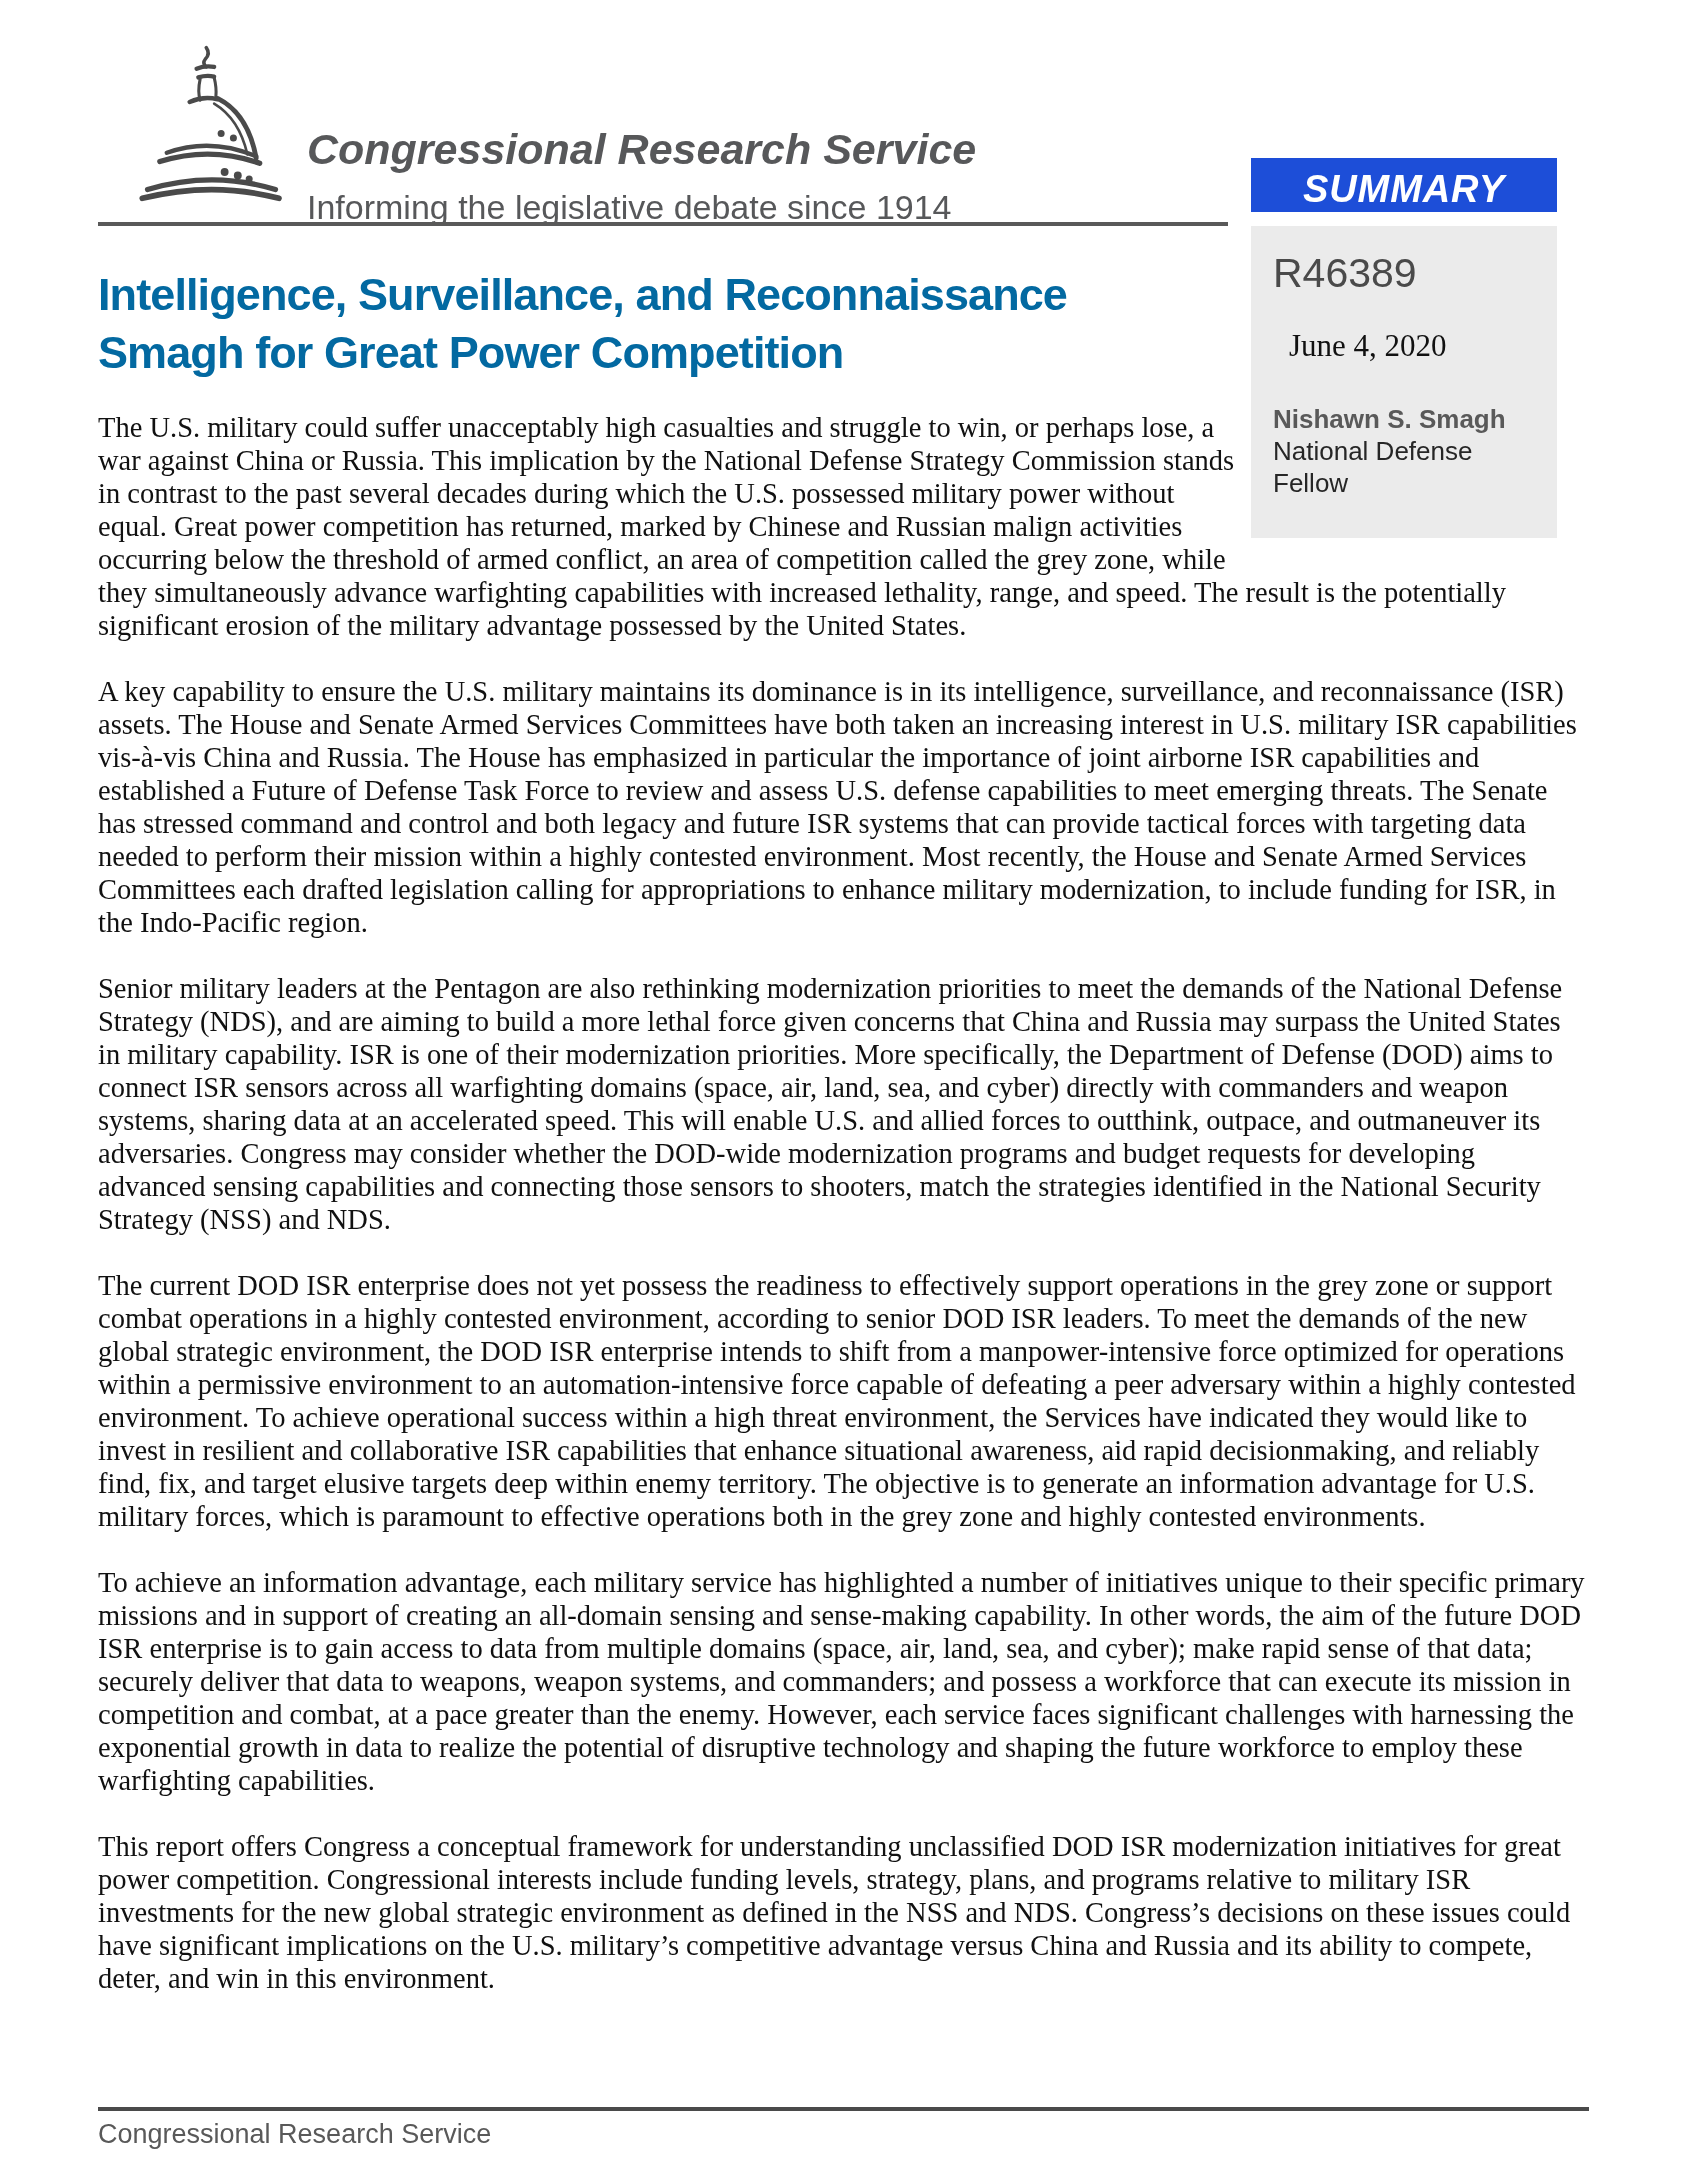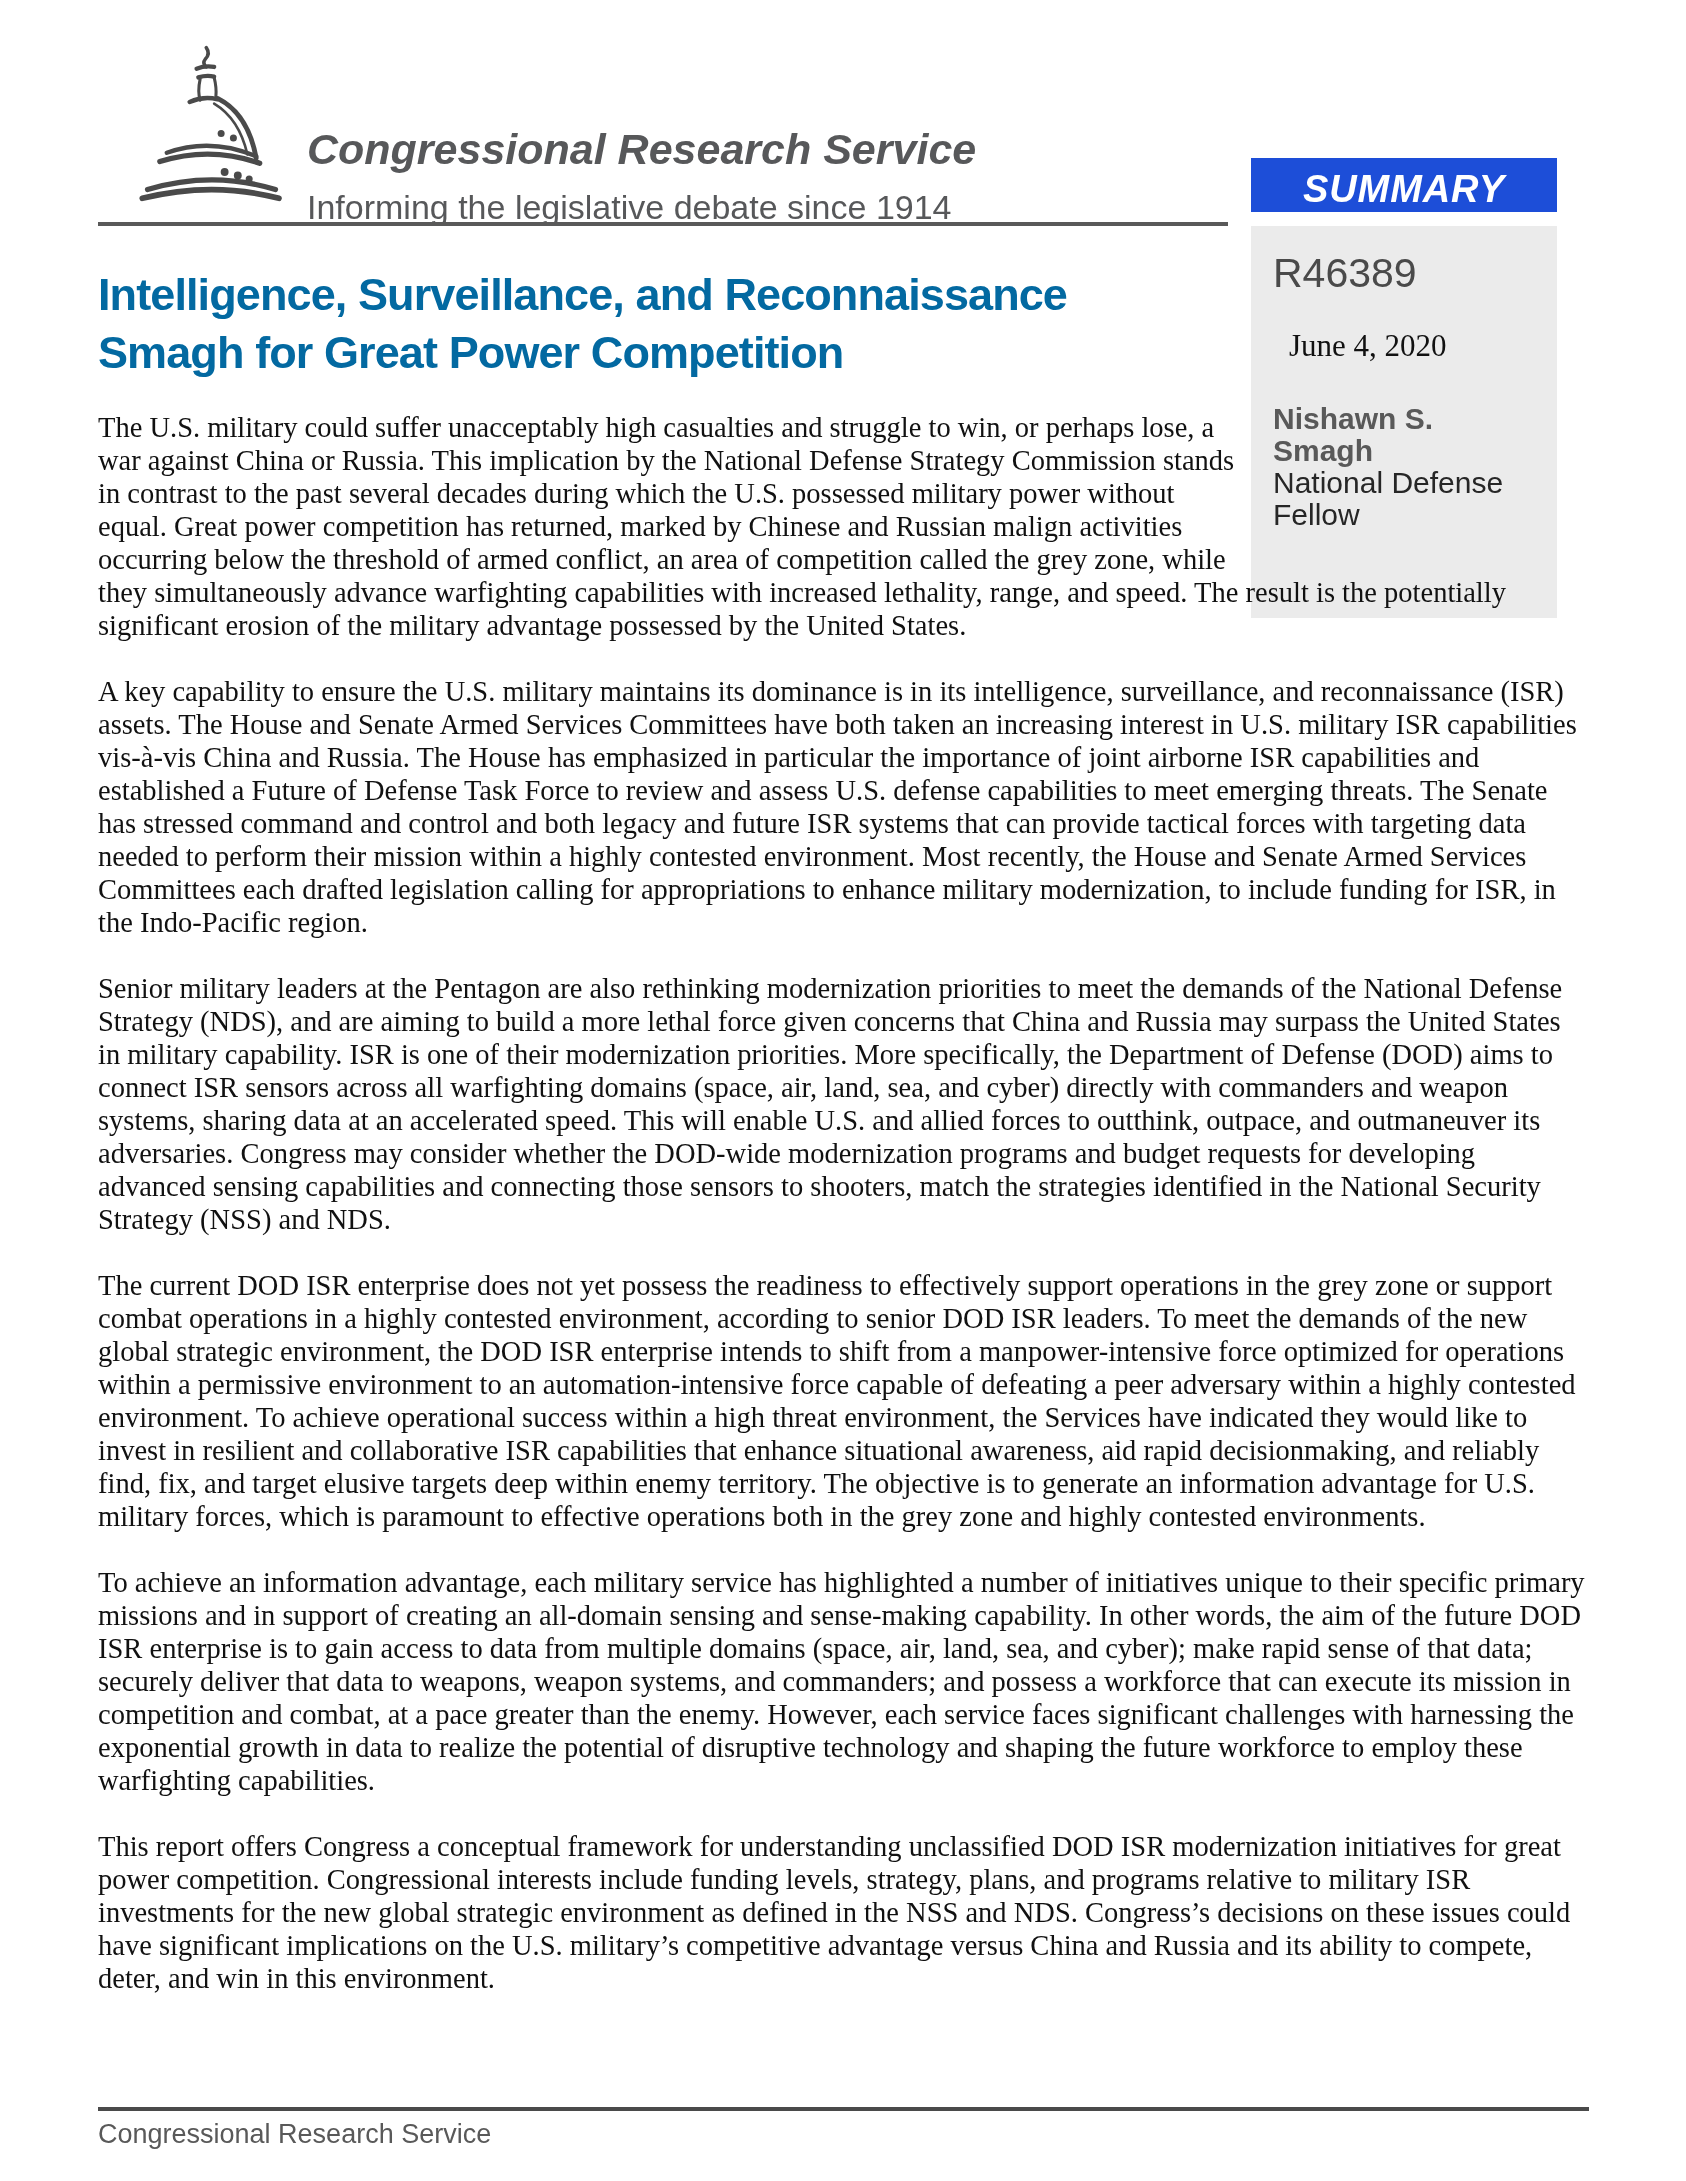--- a/index.html
+++ b/index.html
@@ -14,24 +14,24 @@
     font-family:"Liberation Sans", sans-serif; }
   .logo-title { font-size:43px; font-weight:bold; font-style:italic; }
   .logo-tagline { font-size:34px; margin-top:14px; }
   .header-rule { position:absolute; left:98px; top:222px; width:1130px; height:3.7px; background:#595959; }
 
   
   .summary-panel { position:absolute; left:1251px; top:158px; width:306px; }
   .summary-bar { height:54px; background:#1d4ed8; color:#ffffff;
     font-family:"Liberation Sans", sans-serif; font-weight:bold; font-size:38px;
     text-align:center; line-height:63px; letter-spacing:0.9px;font-style:italic; }
-  .info-box { margin-top:13.8px; background:#ebebeb; height:392px; padding:24px 22px; box-sizing:border-box; }
+  .info-box { margin-top:13.8px; background:#ebebeb; height:312px; padding:24px 22px; box-sizing:border-box; }
   .report-number { font-family:"Liberation Sans", sans-serif; font-size:41px; color:#4a4a4a; }
   .report-date { margin-top:31px; font-size:31px; color:#111111;margin-left:16px; }
-  .author { margin-top:39px; font-family:"Liberation Sans", sans-serif; font-size:30px; line-height:32px; }
+  .author { margin-top:39px; font-family:"Liberation Sans", sans-serif; font-size:26px; line-height:32px; }
   .author-name { font-weight:bold; color:#595959; }
   .author-title { color:#262626; }
 
   
   .content { position:absolute; left:98px; top:266px; width:1491px; color:#111111; }
   .title { margin:0 0 29px 0; font-family:"Liberation Sans", sans-serif; font-weight:bold;
     font-size:45px; line-height:58px; color:#0369a1; letter-spacing:-0.9px; }
   .title .tl { display:block; }
   .sidebar-spacer { float:right; width:342px; height:165px; }
   .content p { margin:0 0 33px 0; font-size:28.5px; line-height:33px; }

